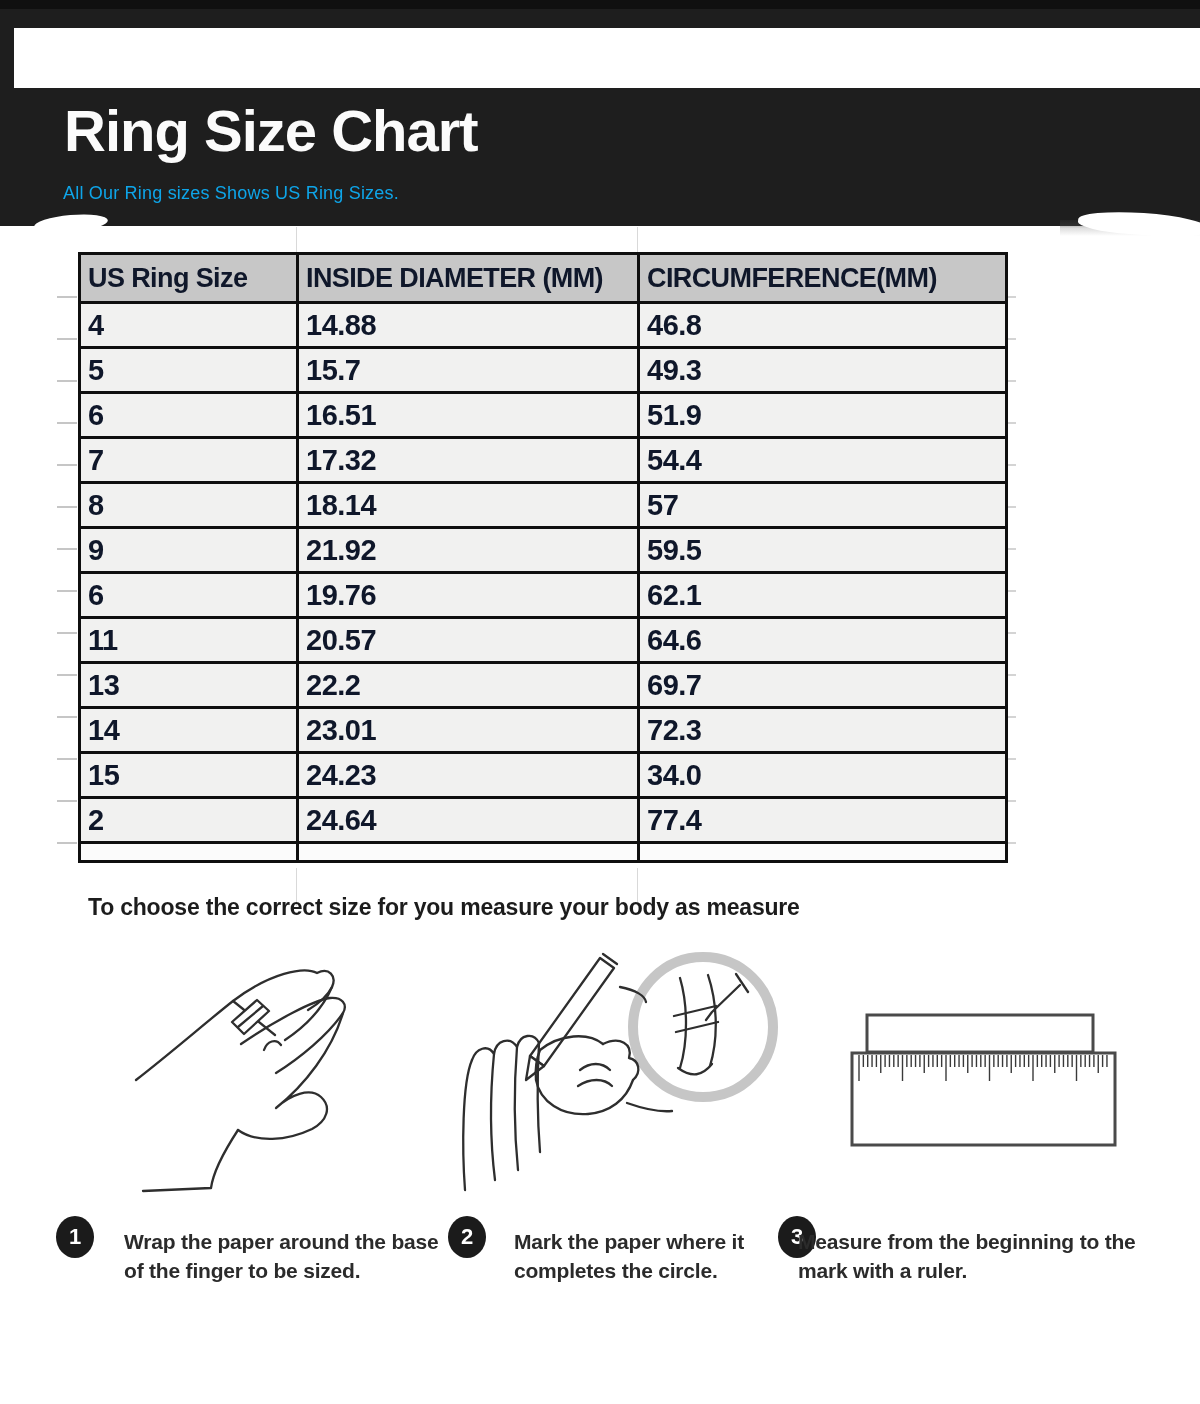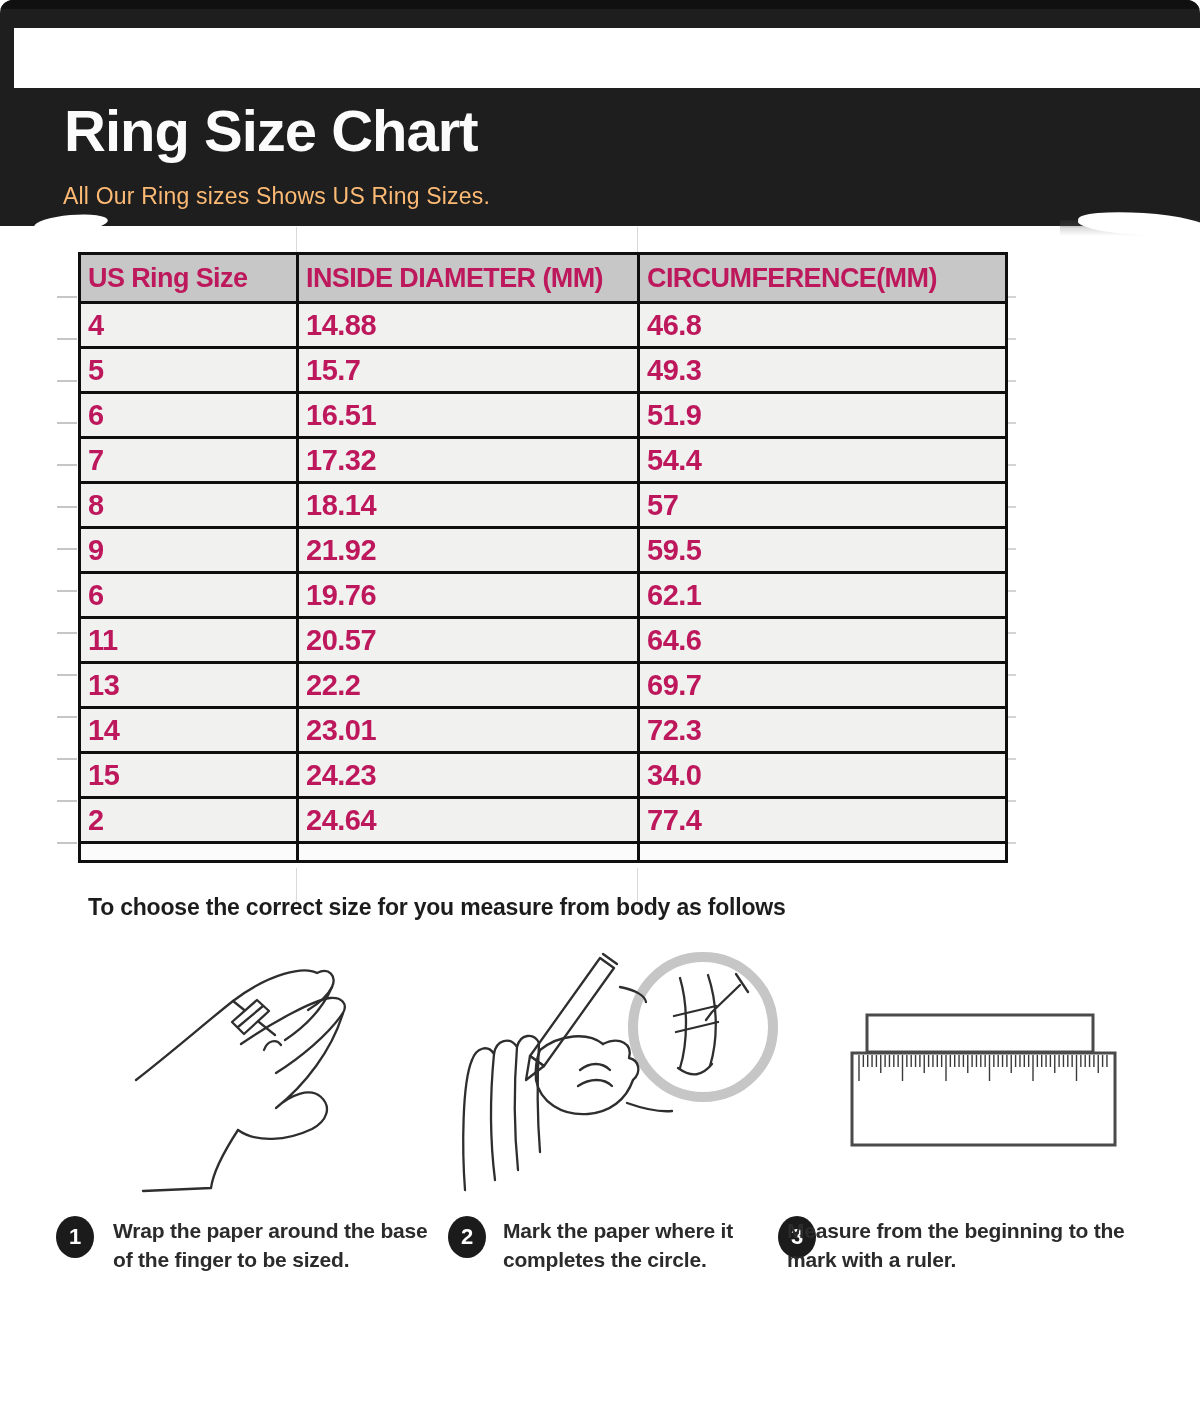--- a/index.html
+++ b/index.html
@@ -1,64 +1,64 @@
 <!DOCTYPE html>
 <html><head>
 <meta charset="utf-8">
 <style>
   html,body{margin:0;padding:0;background:#fff;}
   .page{position:relative;width:1200px;height:1404px;background:#ffffff;overflow:hidden;
-        font-family:"Liberation Sans","DejaVu Sans",sans-serif;border-radius:13px;}
+        font-family:"Liberation Sans","DejaVu Sans",sans-serif;}
 
   
   .hero{position:absolute;left:0;top:0;width:1200px;height:226px;background:#1e1e1e;}
   .hero-topline{position:absolute;left:0;top:0;width:1200px;height:9px;background:#101010;}
   .hero-strip{position:absolute;left:14px;top:28px;width:1186px;height:60px;background:#ffffff;}
   .hero-title{position:absolute;left:64px;top:102px;margin:0;color:#fbfbfb;font-size:58px;
               font-weight:700;letter-spacing:-1px;line-height:1;}
-  .hero-subtitle{position:absolute;left:63px;top:183px;margin:0;color:#fdba74;font-size:23px;
+  .hero-subtitle{position:absolute;left:63px;top:183px;margin:0;color:#0ea5e9;font-size:18px;
                  font-weight:400;letter-spacing:0.2px;}
   .corner-fade-left{position:absolute;left:34px;top:215px;width:74px;height:17px;background:#fff;
                     border-radius:50%;transform:rotate(-5deg);}
   .corner-fade-right{position:absolute;left:1078px;top:213px;width:130px;height:22px;background:#fff;
                      border-radius:50% 50% 40% 40%;transform:rotate(4deg);}
   .hero-smudge{position:absolute;left:1060px;top:220px;width:140px;height:16px;
                background:linear-gradient(to bottom,rgba(40,40,40,.75),rgba(120,120,120,.25),rgba(255,255,255,0));}
 
   
   .guide{position:absolute;width:1px;background:#d9d9d9;}
   .g1{left:296px;top:227px;height:25px;} .g2{left:637px;top:227px;height:25px;}
   .g3{left:296px;top:868px;height:38px;} .g4{left:637px;top:868px;height:38px;}
   .left-ticks{position:absolute;left:57px;top:296px;width:20px;height:578px;
       background:repeating-linear-gradient(to bottom,#c6c6c6 0px,#c6c6c6 2px,transparent 2px,transparent 42px);}
   .right-ticks{position:absolute;left:1007px;top:296px;width:9px;height:578px;
       background:repeating-linear-gradient(to bottom,#d4d4d4 0px,#d4d4d4 2px,transparent 2px,transparent 42px);}
 
   table.ring{position:absolute;left:78px;top:252px;width:927px;border-collapse:collapse;table-layout:fixed;}
   table.ring th,table.ring td{border:3px solid #0f0f0f;padding:0 17px 0 7px;text-align:left;
-      overflow:hidden;white-space:nowrap;color:#be185d;}
+      overflow:hidden;white-space:nowrap;color:#0f172a;}
   table.ring th{height:46px;background:#c7c7c7;font-size:27px;font-weight:700;letter-spacing:-0.6px;}
   table.ring td{height:42px;background:#f1f1f0;font-size:29px;font-weight:700;letter-spacing:-0.5px;}
   table.ring tfoot td{height:16px;background:#fbfbfb;}
 
   
   .intro{position:absolute;left:88px;top:894px;margin:0;color:#1c1c1c;font-size:23px;font-weight:700;
          letter-spacing:-0.2px;}
   .illo{position:absolute;}
   .illo path,.illo line,.illo polygon{vector-effect:non-scaling-stroke;}
   .sketch{stroke:#2e2e2e;stroke-width:2.3;fill:none;stroke-linecap:round;stroke-linejoin:round;}
   .sketch-fill{stroke:#2e2e2e;stroke-width:2.3;fill:#ffffff;stroke-linejoin:round;}
   .gray-ring{stroke:#c6c6c6;stroke-width:10;fill:none;}
   .frame{stroke:#4a4a4a;stroke-width:3;fill:#ffffff;}
   #ruler-ticks line{stroke:#3a3a3a;stroke-width:1.4;}
 
   .step{position:absolute;top:1216px;}
   .badge{display:flex;align-items:center;justify-content:center;width:38px;height:42px;
          border-radius:50%;background:#1b1b1b;color:#ffffff;font-size:22px;font-weight:700;}
-  .step-text{position:absolute;top:1213px;margin:3px;color:#2b2b2b;font-size:21px;font-weight:700;
+  .step-text{position:absolute;top:1213px;margin:14px;color:#2b2b2b;font-size:21px;font-weight:700;
              line-height:29px;letter-spacing:-0.2px;}
   .b1{left:56px;} .t1{left:110px;width:335px;}
   .b2{left:448px;} .t2{left:500px;width:280px;}
   .b3{left:778px;} .t3{left:784px;width:340px;}
 </style>
 </head>
 <body>
 
 <div class="page">
 
@@ -156,21 +156,21 @@
       </tbody>
     <tfoot>
       <tr>
         <td></td>
         <td></td>
         <td></td>
       </tr>
     </tfoot>
   </table>
 
-  <h2 class="intro">To choose the correct size for you measure from body as follows</h2>
+  <h2 class="intro">To choose the correct size for you measure your body as measure</h2>
 
   <svg class="illo" style="left:80px;top:940px;" width="380" height="280" viewBox="0 0 380 280">
     <path class="sketch" d="M56,140 C92,112 124,84 153,61 C190,33 224,26 237,33 C249,27 257,36 252,47 C247,57 238,64 228,70"></path>
     <path class="sketch" d="M252,47 C243,68 226,86 205,100"></path>
     <path class="sketch" d="M153,61 C167,72 181,84 195,95"></path>
     <path class="sketch" d="M161,104 C196,80 234,60 250,58 C262,57 268,64 263,73 C248,95 220,118 196,133"></path>
     <path class="sketch-fill" d="M152,82 L177,60 L189,71 L164,94 Z"></path>
     <path class="sketch" d="M158,87 L183,66"></path>
     <path class="sketch" d="M184,110 C187,101 196,98 201,105"></path>
     <path class="sketch" d="M263,73 C252,110 225,145 196,168 C210,155 230,147 241,157 C252,167 247,181 232,189 C207,201 176,203 158,190"></path>

